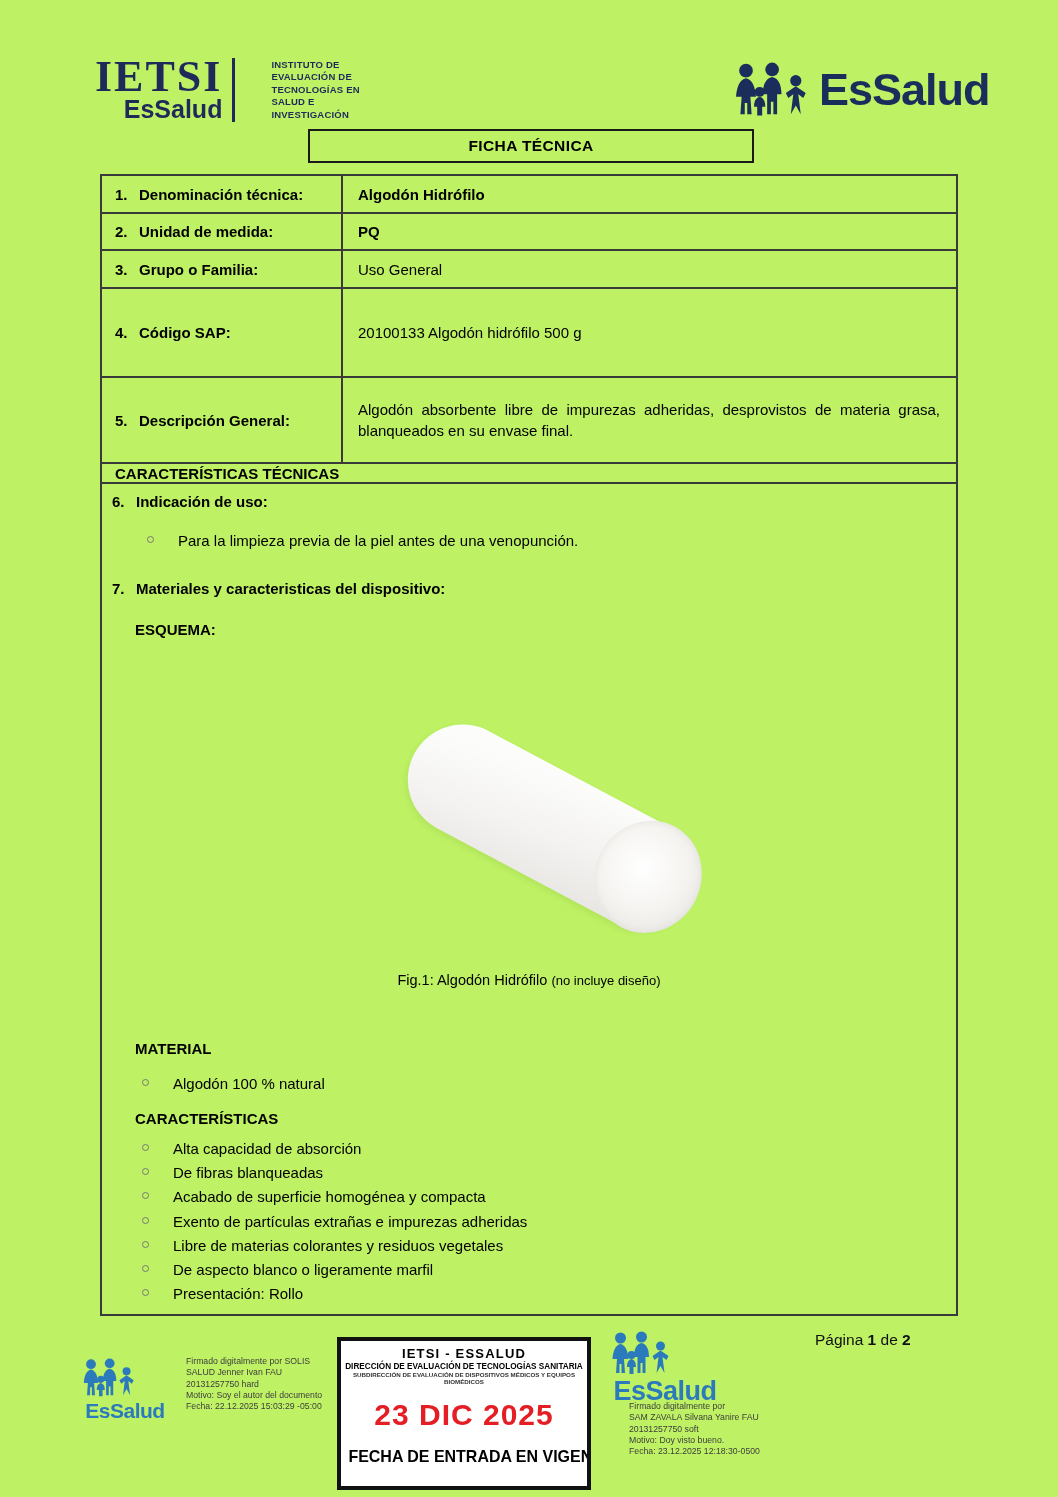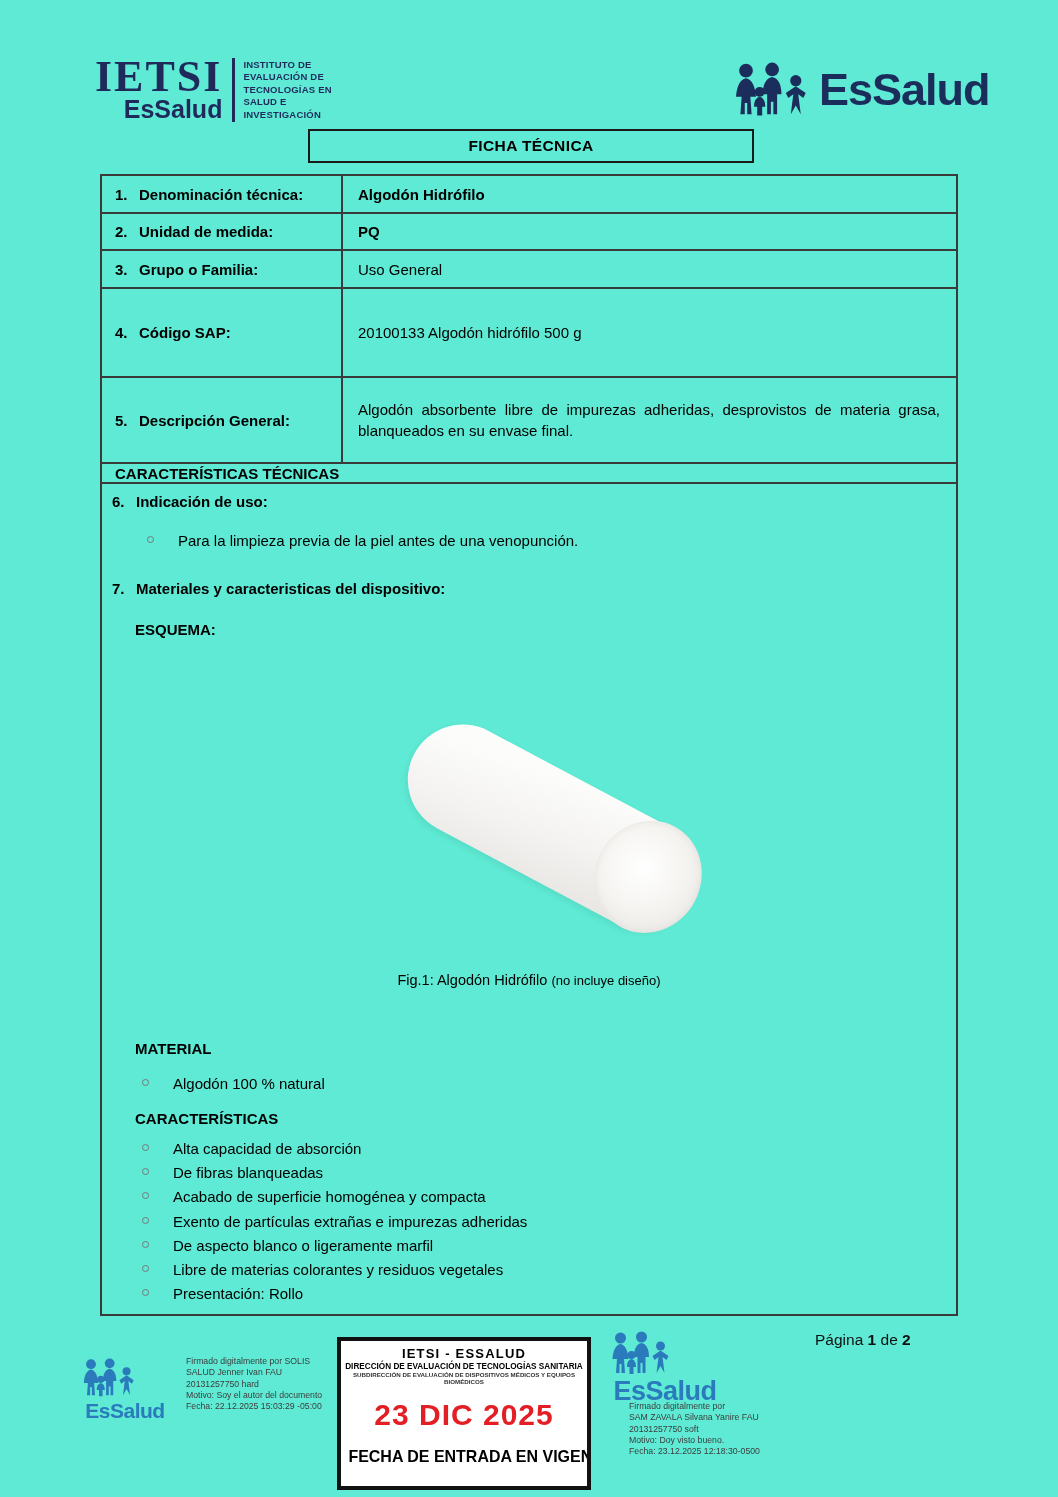--- a/index.html
+++ b/index.html
@@ -1,27 +1,27 @@
 <!DOCTYPE html>
 <html><head>
 <meta charset="utf-8">
 <style>
   * { box-sizing: border-box; margin: 0; padding: 0; }
   body { background: #fff; }
   .page {
-    position: relative; width: 1058px; height: 1497px; background: #5eead4;
+    position: relative; width: 1058px; height: 1497px; background: #bef264;
     font-family: "Liberation Sans", sans-serif; color: #000; overflow: hidden;
   }
   
   .ietsi-logo { position: absolute; left: 95px; top: 58px; display: flex; align-items: center; color: #1f2a5b; }
   .ietsi-text { text-align: right; }
   .ietsi-word { font-family: "Liberation Serif", serif; font-weight: bold; font-size: 44px; line-height: 38px; letter-spacing: 2px; }
   .ietsi-sub  { font-size: 25px; font-weight: bold; line-height: 25px; margin-top: 1px; }
   .ietsi-divider { width: 3px; height: 64px; background: #1f2a5b; margin: 0 8px 0 10px; }
-  .institute { font-size: 9.5px; line-height: 12.6px; font-weight: bold; color: #1f2a5b; letter-spacing: 0.2px; }
+  .institute { font-size: 9.5px; line-height: 12.6px; font-weight: bold; color: #1f2a5b; letter-spacing: 0.2px; margin-left: 28px; }
   .essalud-header { position: absolute; left: 733px; top: 62px; display: flex; align-items: center; color: #1b2d5b; }
   .family-icon svg { display: block; }
   .essalud-header .wordmark { font-size: 45px; font-weight: bold; letter-spacing: -1px; margin-left: 4px; }
   
   .title-box {
     position: absolute; left: 308px; top: 129px; width: 446px; height: 34px;
     border: 2px solid #1a1a1a; display: flex; align-items: center; justify-content: center;
     font-weight: bold; font-size: 15.5px; letter-spacing: 0.4px;
   }
   
@@ -203,25 +203,25 @@
         <div class="bullet">
             <span class="dot"></span>
             <span class="btext">Acabado de superficie homogénea y compacta</span>
           </div>
         <div class="bullet">
             <span class="dot"></span>
             <span class="btext">Exento de partículas extrañas e impurezas adheridas</span>
           </div>
         <div class="bullet">
             <span class="dot"></span>
+            <span class="btext">Libre de materias colorantes y residuos vegetales</span>
+          </div>
+        <div class="bullet">
+            <span class="dot"></span>
             <span class="btext">De aspecto blanco o ligeramente marfil</span>
-          </div>
-        <div class="bullet">
-            <span class="dot"></span>
-            <span class="btext">Libre de materias colorantes y residuos vegetales</span>
           </div>
         <div class="bullet">
             <span class="dot"></span>
             <span class="btext">Presentación: Rollo</span>
           </div>
       </div>
 
     </div>
   </div>
 

